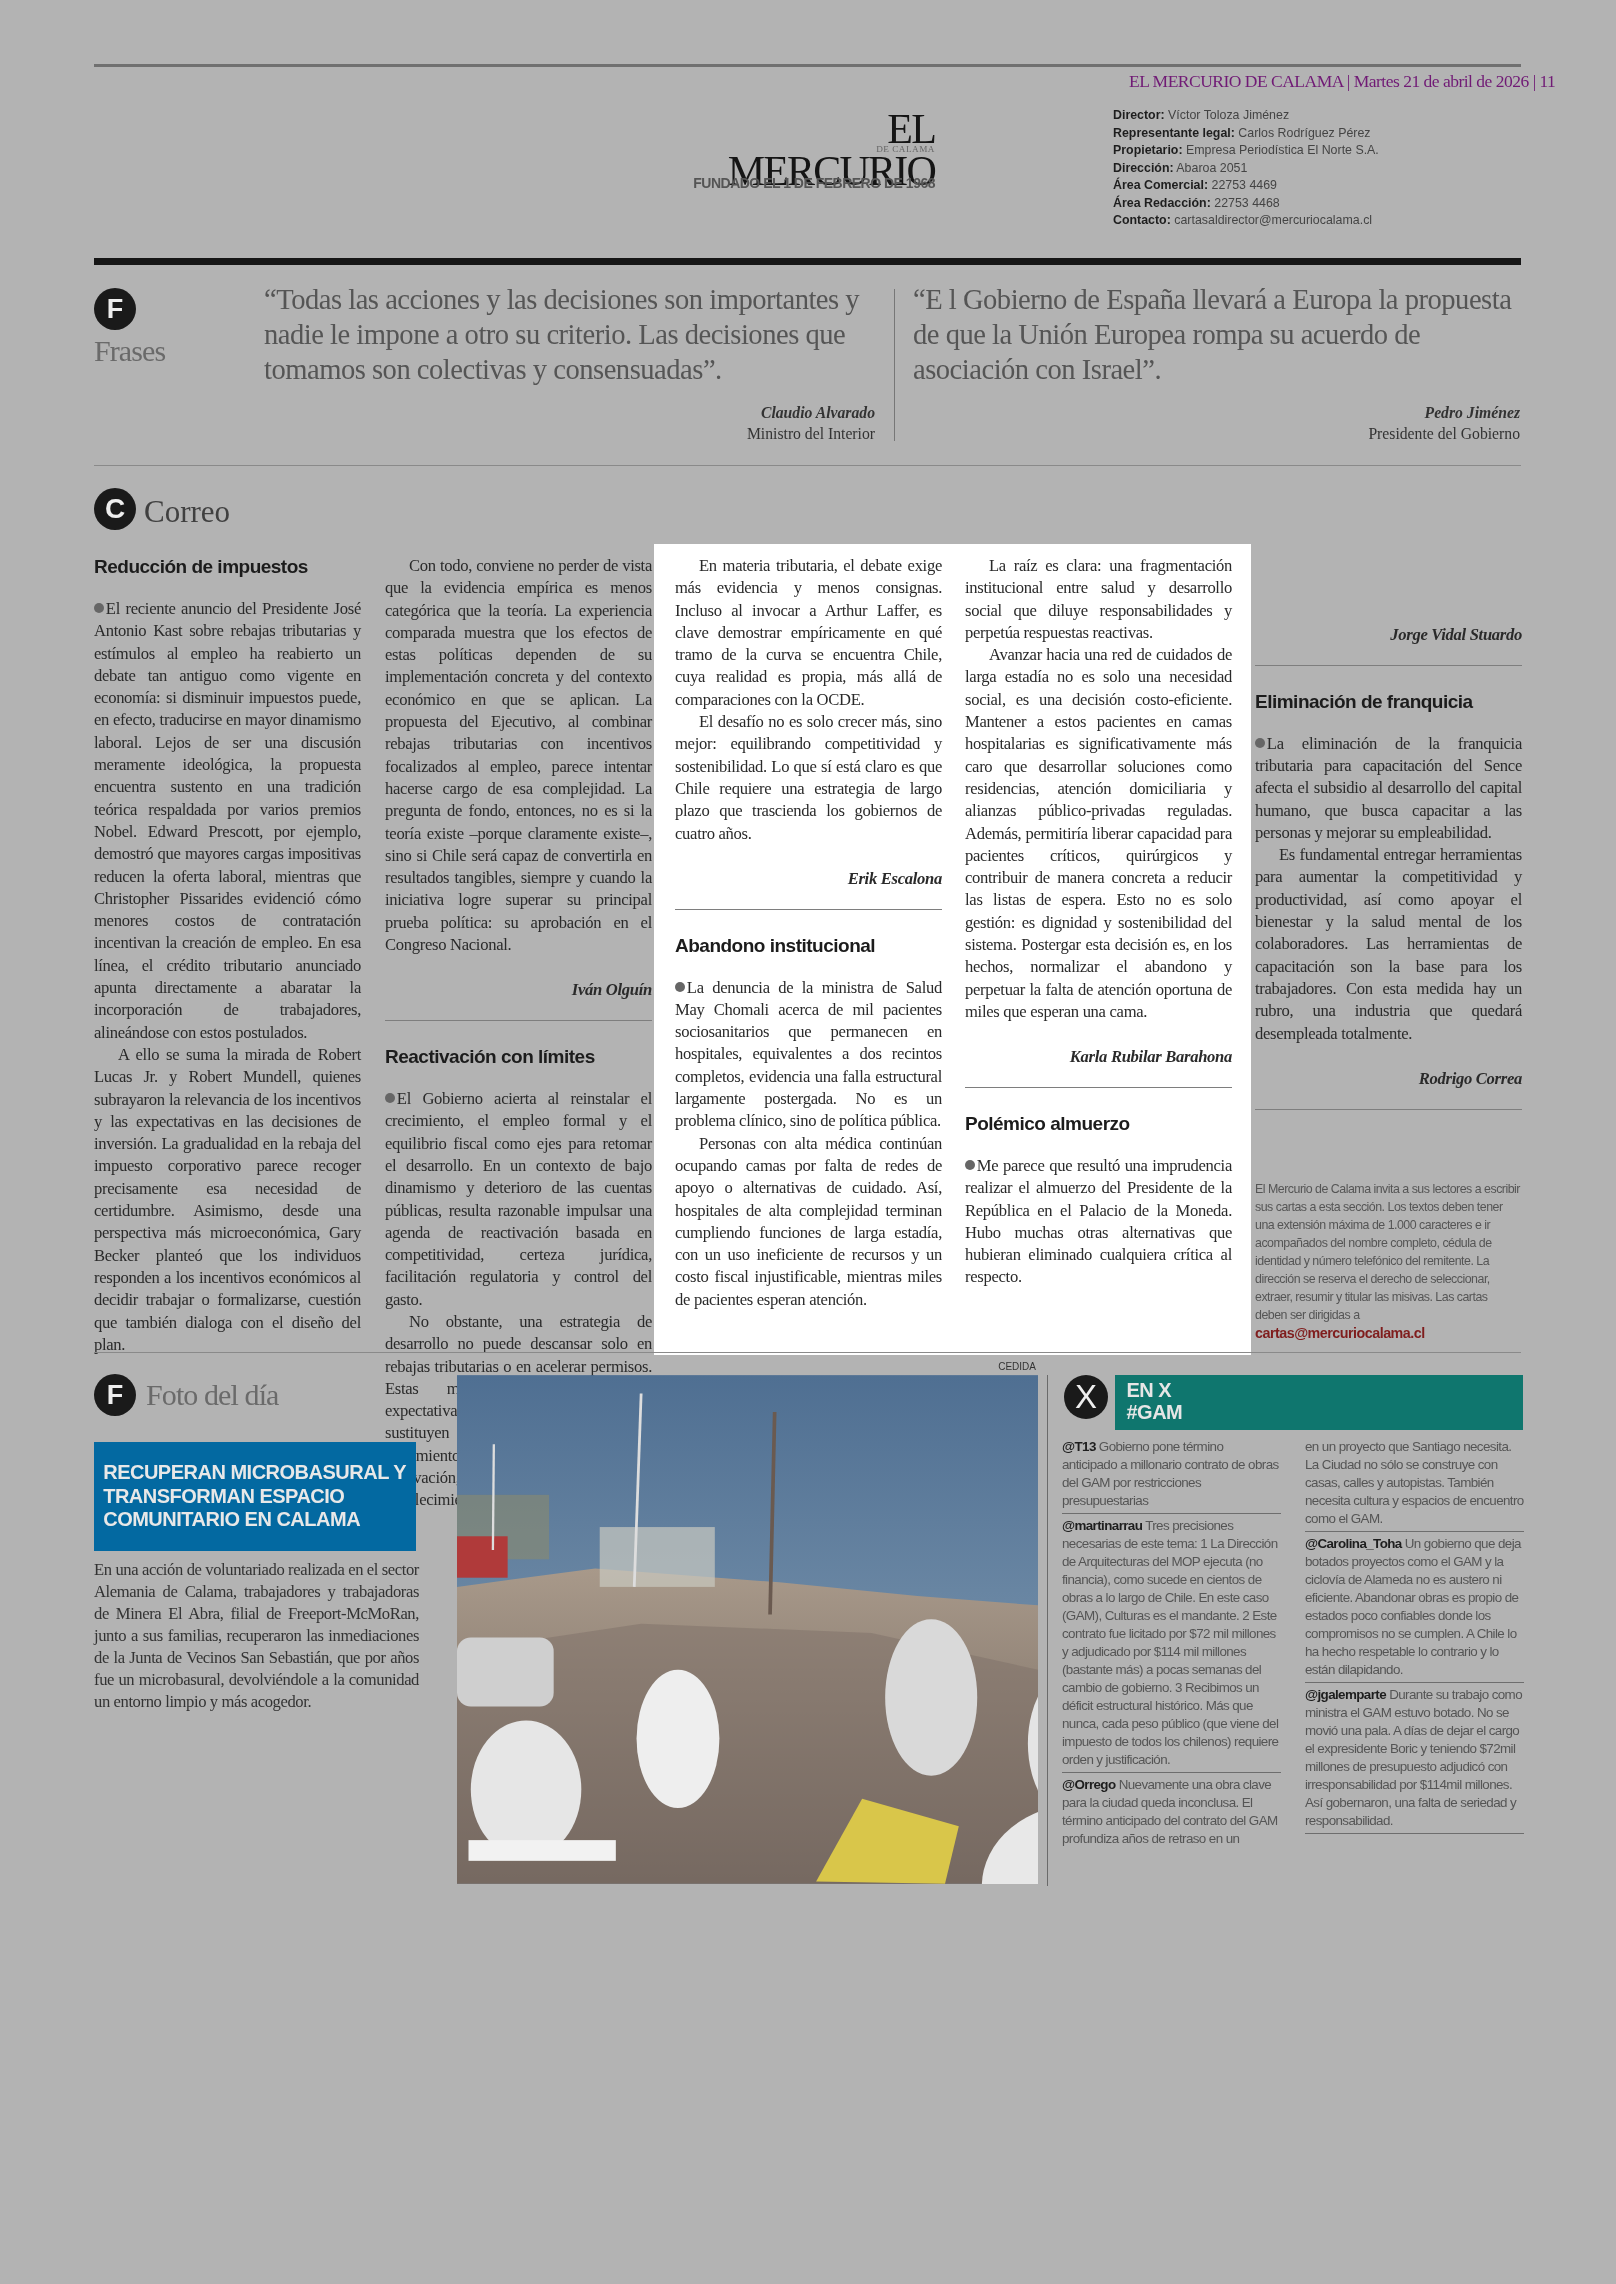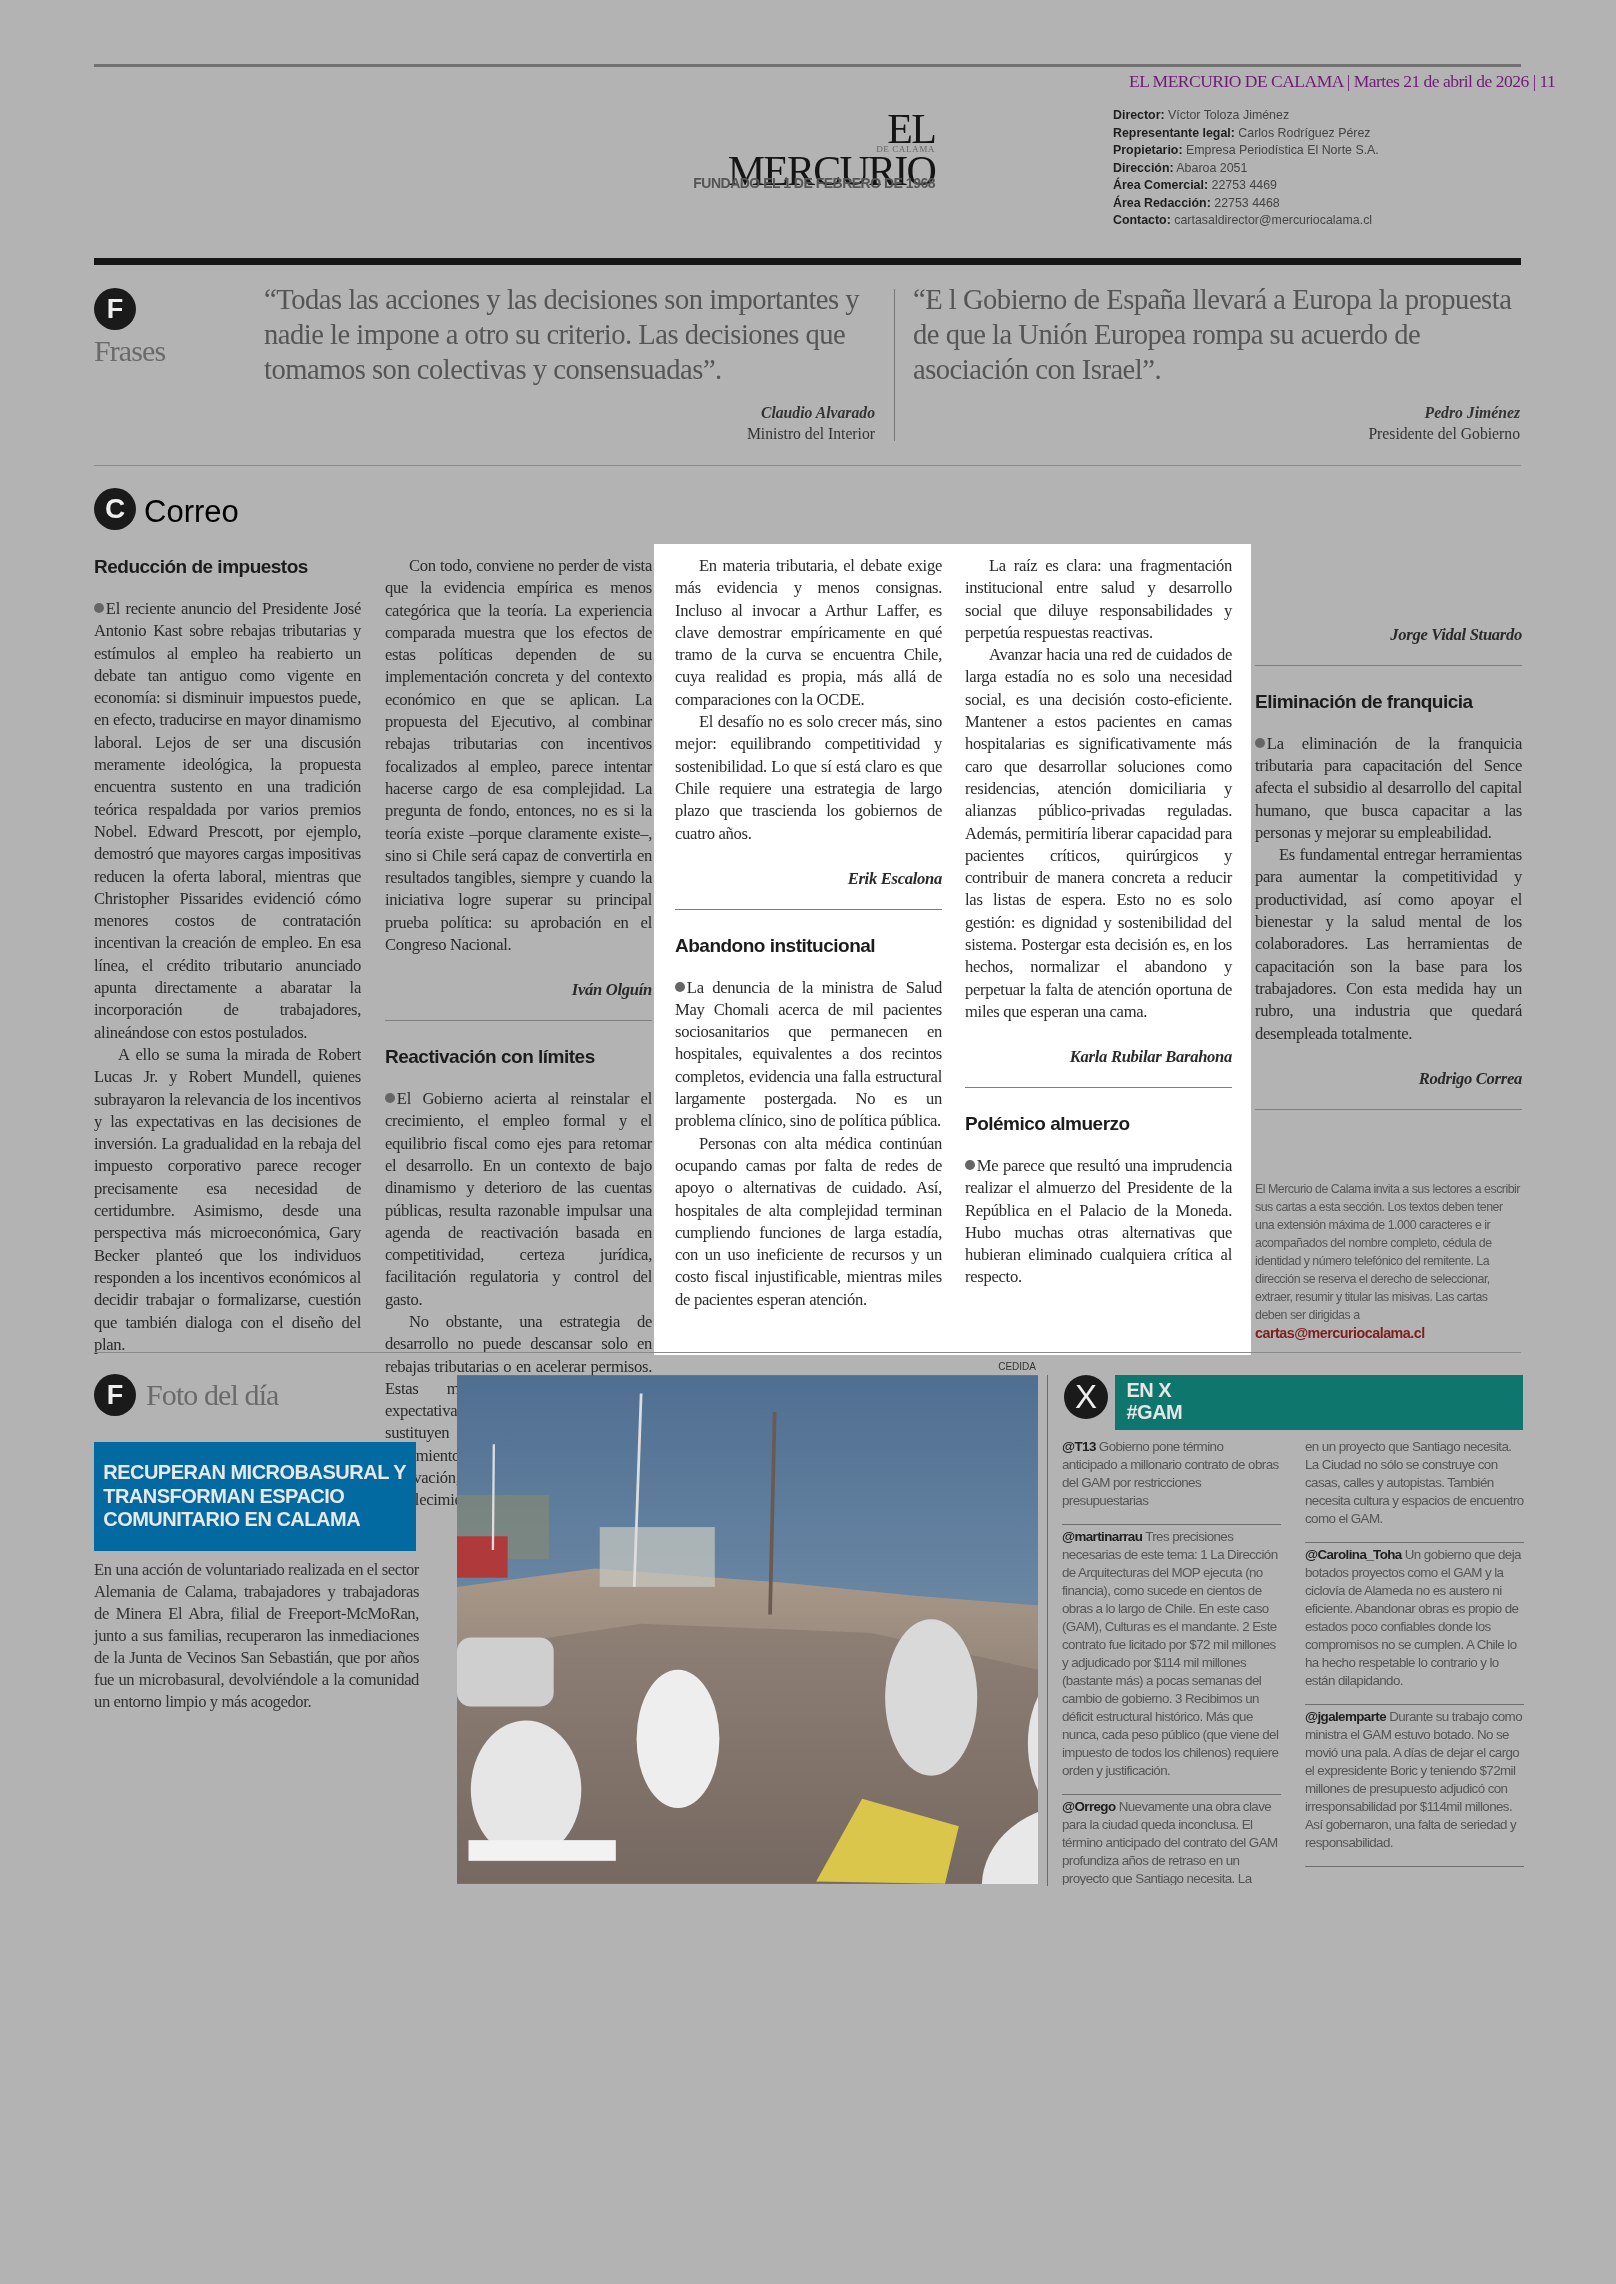--- a/index.html
+++ b/index.html
@@ -30,21 +30,21 @@
   .attr-role { position:absolute; font-family:"Liberation Serif", serif; font-size:15.7px; color:#333; text-align:right; }
   #q1-name { left:553px; top:404px; width:322px; }
   #q1-role { left:553px; top:425px; width:322px; }
   #q2-name { left:1198px; top:404px; width:322px; }
   #q2-role { left:1198px; top:425px; width:322px; }
   #frases-divider { left:894px; top:289px; width:1.4px; height:152px; background:#777; }
   #frases-bottom { left:94px; top:465px; width:1427px; height:1.4px; background:#8a8a8a; }
 
   
   #correo-badge { left:94px; top:488px; font-size:28px; line-height:42px; }
-  #correo-label { left:144px; top:494px; font-family:Liberation Sans, sans-serif; font-size:31px; color:#000000; }
+  #correo-label { left:144px; top:494px; font-family:Liberation Serif, serif; font-size:31px; color:#404040; }
   #white-box { left:654px; top:544px; width:597px; height:811px; background:#ffffff; }
 
   .col { position:absolute; width:267px; font-family:"Liberation Serif", serif; font-size:16.6px; line-height:22.3px; color:#2a2a2a; text-align:justify; letter-spacing:-0.3px; }
   .col p { margin:0; text-indent:24px; }
   .col p.first { text-indent:0; }
   .col h3 { margin:0 0 20px 0; font-family:"Liberation Sans", sans-serif; font-size:19px; font-weight:bold; color:#1c1c1c; letter-spacing:-0.5px; line-height:23px; }
   .col .dot { display:inline-block; width:10px; height:10px; border-radius:50%; background:#666; margin-right:1.8px; vertical-align:0.9px; }
   .col .sig { text-align:right; font-style:italic; font-weight:bold; margin-top:23px; margin-bottom:18.4px; }
   .col hr { border:0; border-top:1.8px solid #7e7e7e; margin:0 0 24px 0; }
   #col1 { left:94px; top:555px; }
@@ -66,21 +66,21 @@
   #photo-credit { left:967px; top:1361px; width:69px; text-align:right; font-family:"Liberation Sans", sans-serif; font-size:10px; color:#333; }
   #photo { left:457px; top:1375px; width:581px; height:509px; overflow:hidden; }
   #photo svg { display:block; }
   #foto-divider { left:1047px; top:1375px; width:1.4px; height:511px; background:#6a6a6a; }
 
   
   #x-badge { left:1064px; top:1375px; width:44px; height:44px; font-size:33px; line-height:44px; font-weight:normal; }
   #x-header-box { left:1115px; top:1375px; width:408px; height:55px; background:#0f766e; box-sizing:border-box; padding:3.7px 0 0 11.5px; }
   #x-header { font-family:"Liberation Sans", sans-serif; font-weight:bold; font-size:20px; line-height:22px; color:#e6e6e6; letter-spacing:-0.5px; white-space:pre-line; }
   .tcol { position:absolute; width:219px; font-family:"Liberation Sans", sans-serif; font-size:13.4px; line-height:18px; color:#555; letter-spacing:-0.6px; }
-  .tweet { border-bottom:1.4px solid #6e6e6e; padding-bottom:14px; margin-bottom:2.8px; }
+  .tweet { border-bottom:1.4px solid #6e6e6e; padding-bottom:3px; margin-bottom:2.8px; }
   .tweet b { color:#1e1e1e; }
   .tweet.last { border-bottom:none; }
   #tcol1 { left:1062px; top:1438px; }
   #tcol2 { left:1305px; top:1438px; }
 </style>
 </head>
 <body>
 
 <div id="top-rule" class="abs"></div>
 <div id="date-line" class="abs">EL MERCURIO DE CALAMA | Martes 21 de abril de 2026 | 11</div>

